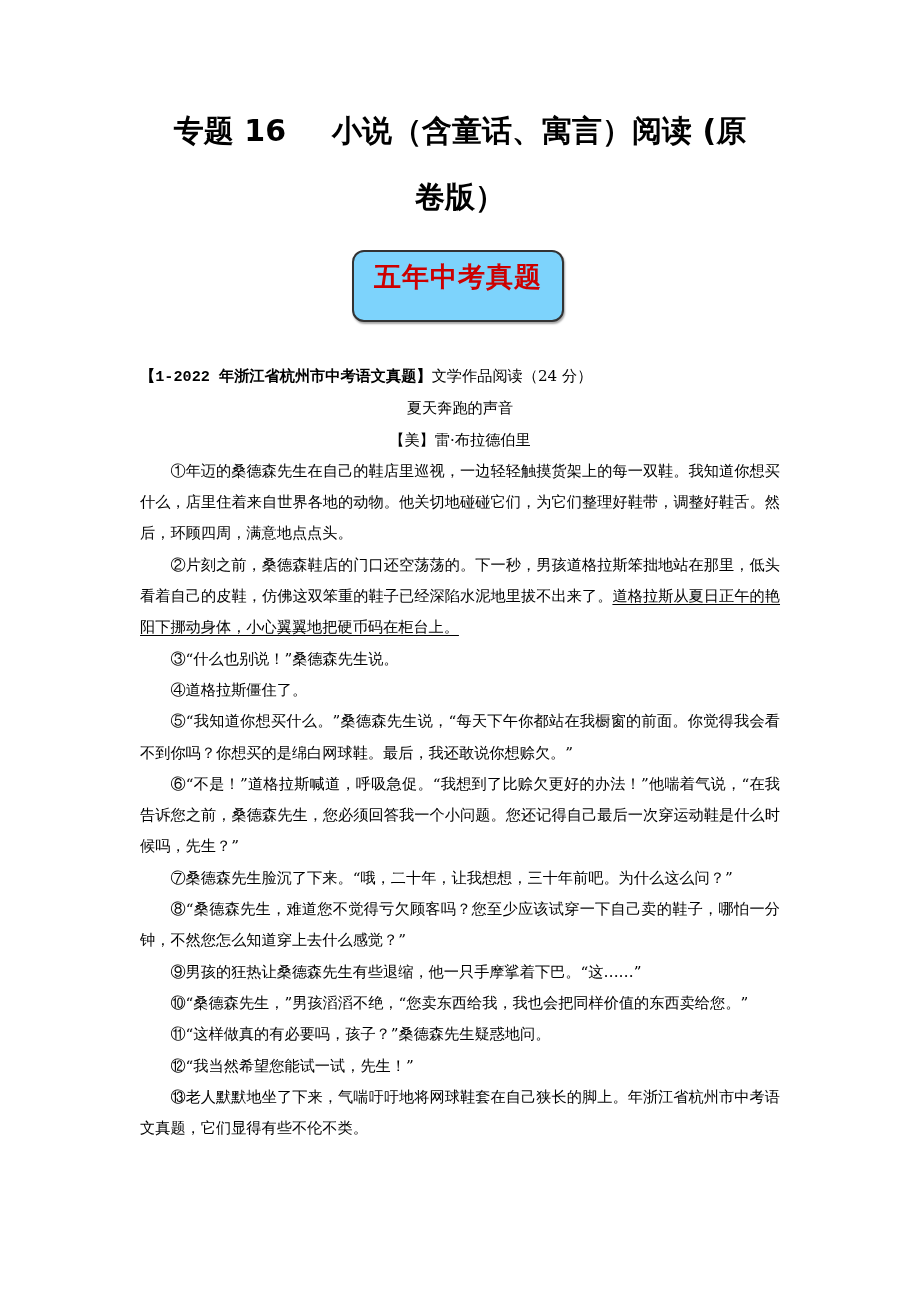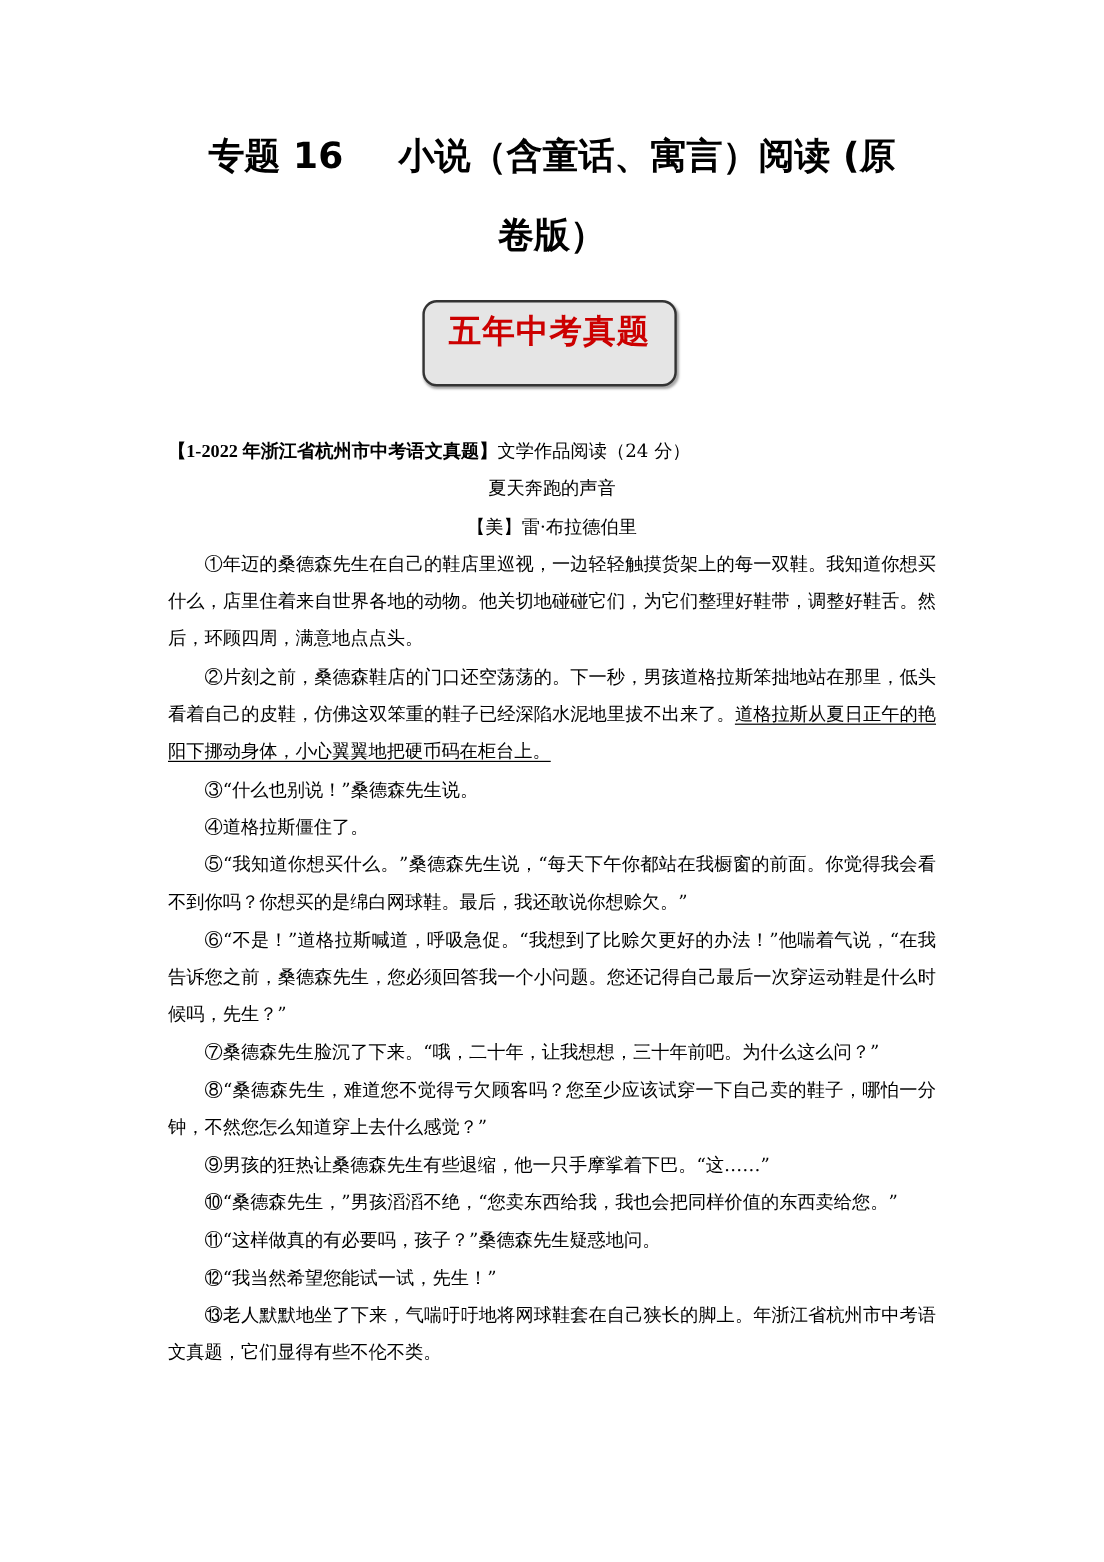--- a/index.html
+++ b/index.html
@@ -31,21 +31,21 @@
     .title-line1 .gap { display: inline-block; width: 46px; }
 
     .badge {
       position: absolute;
       left: 352px;
       top: 250px;
       width: 212px;
       height: 72px;
       border: 2px solid #333333;
       border-radius: 12px;
-      background: #e5e5e5;
+      background: #7dd3fc;
       box-shadow: 1px 2px 2px rgba(0,0,0,0.35);
       text-align: center;
       box-sizing: border-box;
     }
     .badge-text {
       display: block;
       font-family: "DejaVu Serif", "Liberation Serif", serif;
       color: #cc0000;
       font-size: 27px;
       line-height: 50px;
@@ -58,21 +58,21 @@
       left: 140px;
       top: 361px;
       width: 640px;
       font-size: 15.2px;
       line-height: 31.3px;
     }
     .heading-line {
       white-space: nowrap;
     }
     .heading-bold {
-      font-family: Liberation Serif, serif;
+      font-family: Liberation Mono, monospace;
       font-weight: bold;
       margin-top: 24px;
     }
     .center-line {
       text-align: center;
     }
     .para {
       text-indent: 2em;
       text-align: justify;
       margin: 0;

